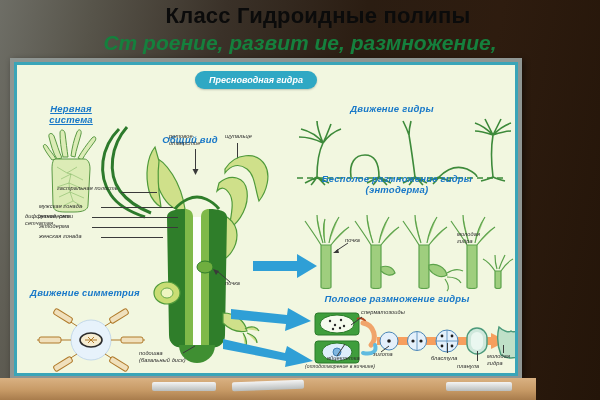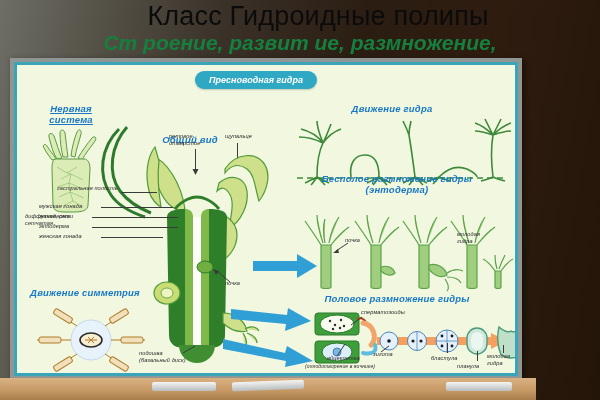--- a/index.html
+++ b/index.html
@@ -3,21 +3,21 @@
 <meta charset="utf-8">
 <style>
   html,body{margin:0;padding:0;}
   body{
     width:600px;height:400px;overflow:hidden;
     font-family:"Liberation Sans",sans-serif;
     background:linear-gradient(100deg,#6e6e66 0%,#57544a 14%,#3a3128 34%,#2b1d12 55%,#2e1c0f 75%,#241509 100%);
     position:relative;
   }
   .title-zone{position:absolute;left:0;top:0;width:600px;height:62px;z-index:6;text-align:center;}
-  .title-line1{font-size:27px;font-weight:normal;color:#0b0b0b;letter-spacing:.2px;line-height:26px;padding-top:3px;padding-left:36px;}
+  .title-line1{font-size:22px;font-weight:bold;color:#0b0b0b;letter-spacing:.2px;line-height:26px;padding-top:3px;padding-left:36px;}
   .title-line2{font-size:21px;font-weight:bold;font-style:italic;color:#15803d;line-height:27px;}
 
   
   .board-outer{position:absolute;left:10px;top:58px;width:512px;height:322px;background:#8f9693;
      box-shadow:2px 2px 6px rgba(0,0,0,.45);}
   .board-frame{position:absolute;left:14px;top:62px;width:504px;height:314px;background:#3aa5b8;padding:3px;box-sizing:border-box;}
   .board{position:absolute;left:17px;top:65px;width:498px;height:308px;background:#f2f7e0;overflow:hidden;}
   .tray{position:absolute;left:0;top:378px;width:536px;height:22px;
      background:linear-gradient(180deg,#d9b182 0%,#c79a66 55%,#a87c4c 100%);}
   .tray-item{position:absolute;height:9px;border-radius:2px;background:linear-gradient(180deg,#f4f4f4,#b9bdbd);}
@@ -176,21 +176,21 @@
       <rect x="86" y="26" width="22" height="6" rx="2"></rect>
       <rect x="18" y="2" width="20" height="6" rx="2" transform="rotate(32 28 5)"></rect>
       <rect x="74" y="2" width="20" height="6" rx="2" transform="rotate(-32 84 5)"></rect>
       <rect x="18" y="50" width="20" height="6" rx="2" transform="rotate(-32 28 53)"></rect>
       <rect x="74" y="50" width="20" height="6" rx="2" transform="rotate(32 84 53)"></rect>
     </g>
     <ellipse cx="56" cy="29" rx="11" ry="7" fill="#f6edd2" stroke="#2b2b2b" stroke-width="1.6"></ellipse>
     <path d="M50 29 L62 29 M53 26 L59 32 M53 32 L59 26" stroke="#b07a2a" stroke-width="1"></path>
   </svg>
 
-  <div class="hdr" style="left:300px;top:38px;width:150px;">Движение гидра</div>
+  <div class="hdr" style="left:300px;top:38px;width:150px;">Движение гидры</div>
 
   <svg style="position:absolute;left:280px;top:56px;" width="210" height="66">
     <g fill="none" stroke="#3d8a3a" stroke-width="1.6">
 
       <path d="M20 56 C20 42 22 30 26 22"></path>
       <path d="M26 22 C20 14 12 10 4 8 M26 22 C22 12 20 6 20 0 M26 22 C32 14 38 10 44 8 M26 22 C30 14 32 8 34 3 M26 22 C18 18 10 16 2 16"></path>
       <path d="M20 56 C16 58 12 60 8 62 M20 56 C18 59 16 62 14 64 M20 56 C24 59 26 62 28 64 M20 56 C24 58 28 60 32 62"></path>
 
       <path d="M54 56 C52 42 58 34 68 34 C78 34 82 42 82 56"></path>
       <path d="M82 56 C78 58 74 60 70 62 M82 56 C80 59 78 62 76 64 M82 56 C86 59 88 62 90 64 M82 56 C86 58 90 60 94 62"></path>

